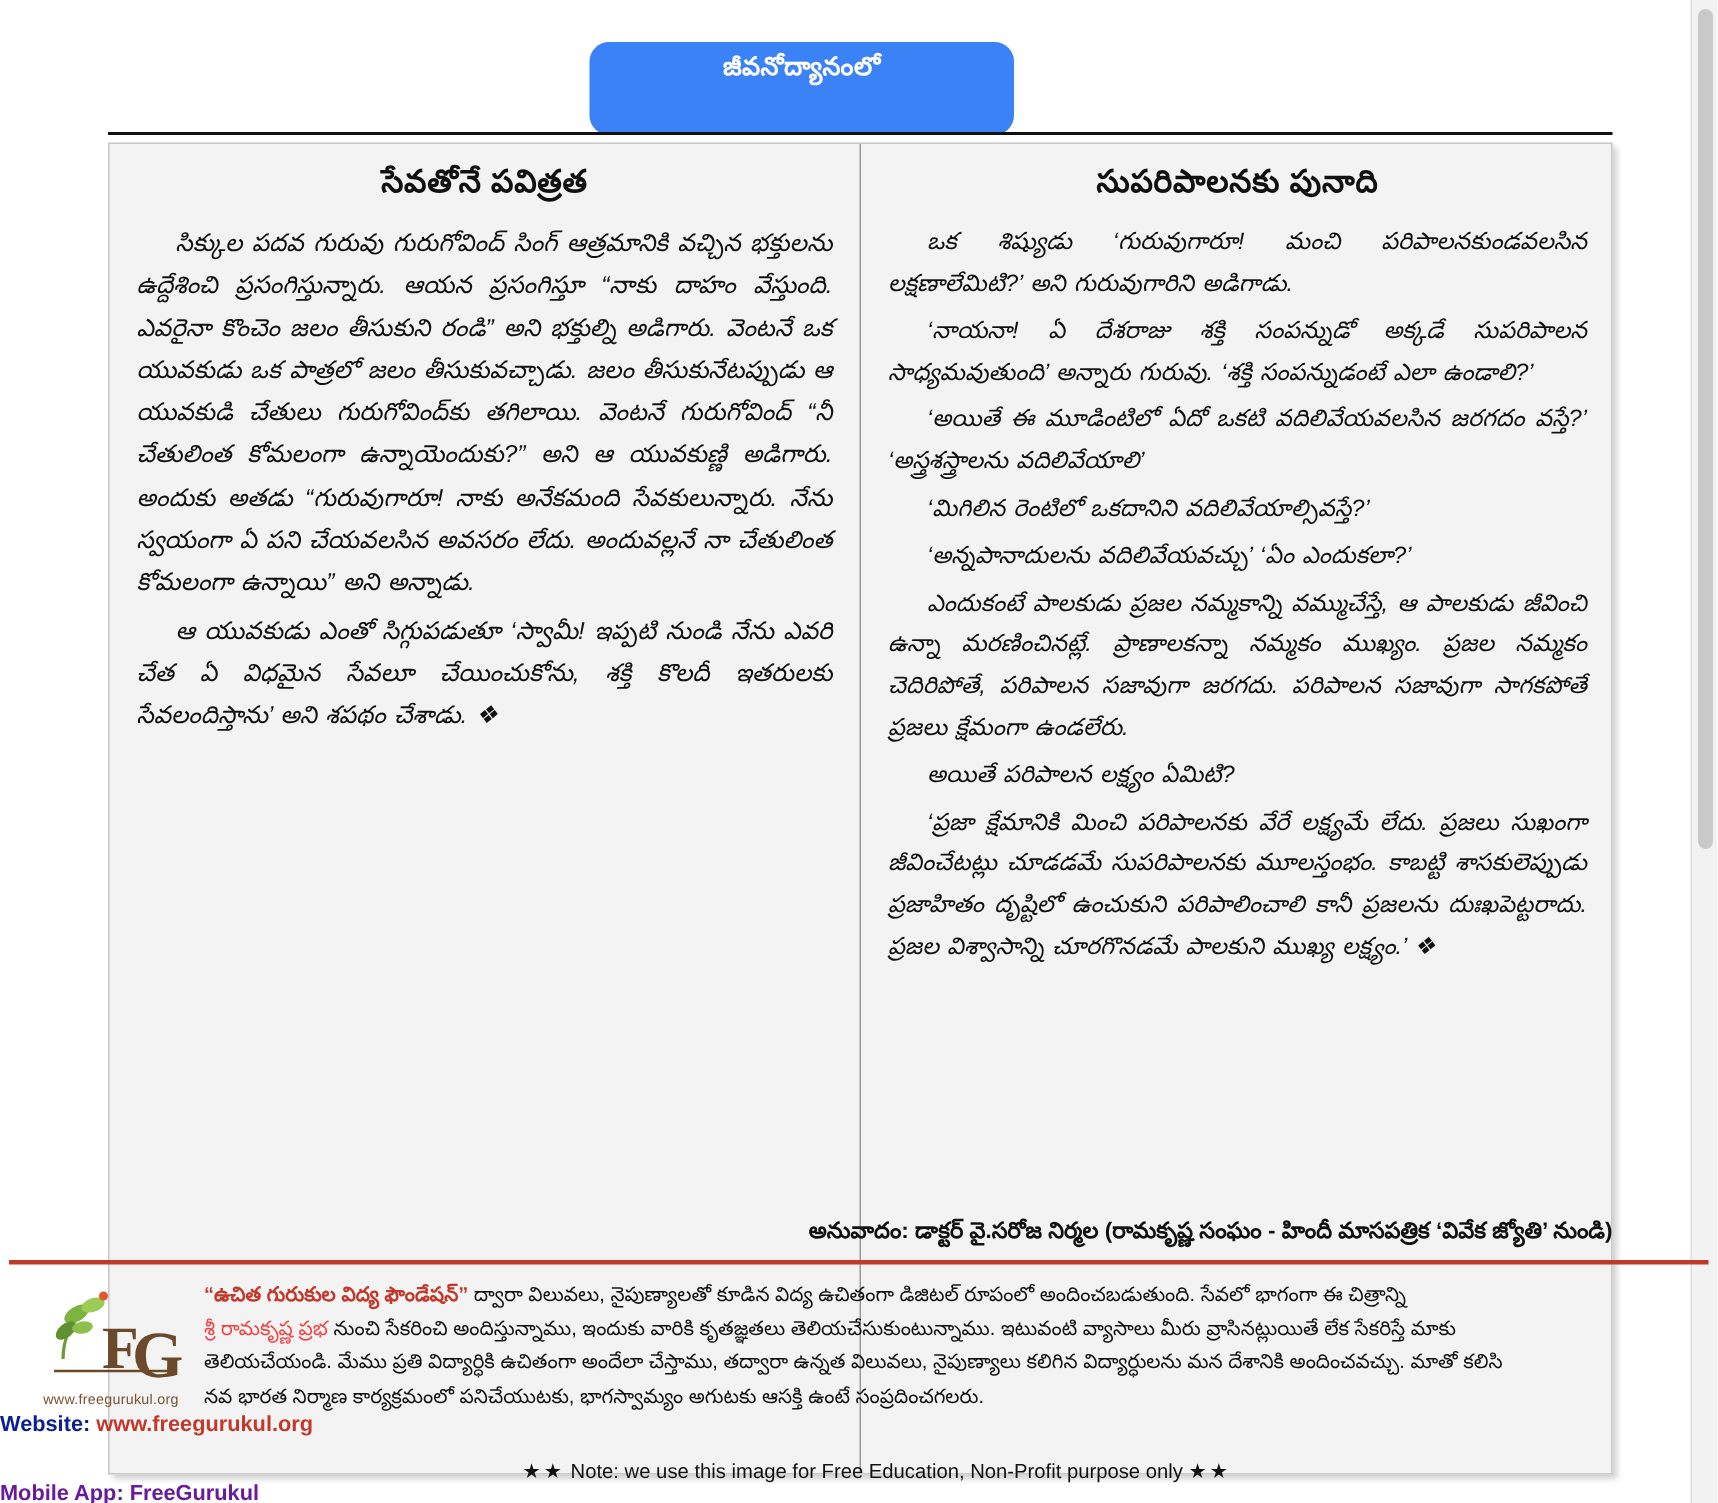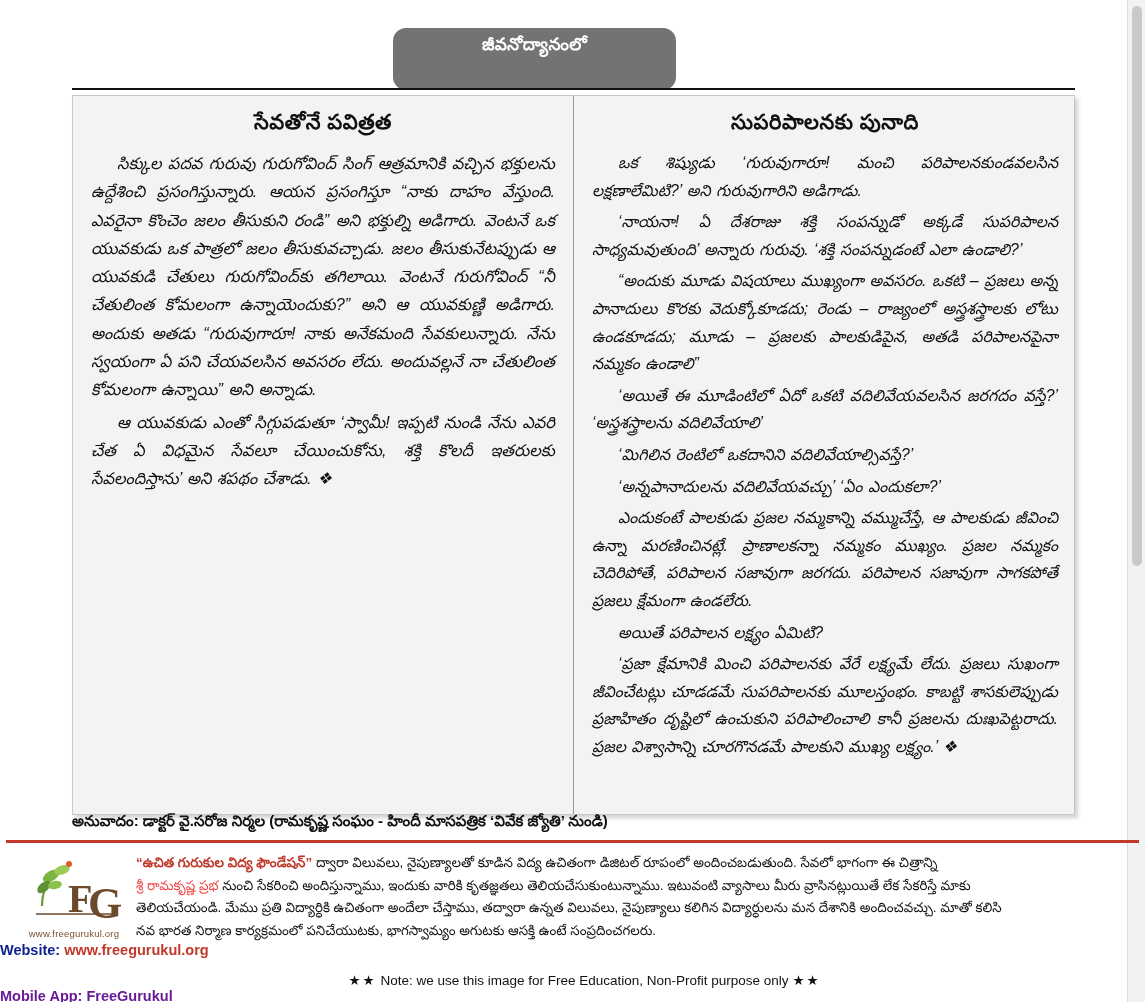--- a/index.html
+++ b/index.html
@@ -35,21 +35,21 @@
     width: 10px; height: 560px;
     background: #c9c9c9;
     border-radius: 5px;
   }
 
   
   .banner {
     position: absolute;
     left: 393px; top: 28px;
     width: 283px; height: 62px;
-    background: #737373;
+    background: #3b82f6;
     border-radius: 13px;
     color: #ffffff;
     text-align: center;
     padding-top: 4px;
     box-sizing: border-box;
   }
   .banner .line1 {
     font-size: 17px;
     font-weight: bold;
     letter-spacing: .3px;
@@ -65,21 +65,21 @@
     position: absolute;
     left: 72px; top: 88px;
     width: 1003px; height: 2px;
     background: #111111;
   }
 
   
   .article {
     position: absolute;
     left: 72px; top: 95px;
-    width: 1003px; height: 720px;
+    width: 1003px; height: 888px;
     background: #f3f3f3;
     border: 1px solid #c8c8c8;
     box-shadow: 3px 3px 4px rgba(0,0,0,.18);
     box-sizing: border-box;
   }
   .col {
     position: absolute;
     top: 0;
     height: 100%;
     box-sizing: border-box;
@@ -106,21 +106,21 @@
     word-spacing: 1px;
     font-style: italic;
   }
   .col-right .col-body p { font-size: 15.8px; line-height: 27.6px; }
 
   
   .credit {
     position: absolute;
     left: 72px; top: 812px;
     width: 1003px;
-    text-align: left;
+    text-align: right;
     font-size: 15px;
     font-weight: bold;
     color: #111111;
   }
   .rule-bottom {
     position: absolute;
     left: 6px; top: 840px;
     width: 1133px; height: 3px;
     background: #c0392b;
   }
@@ -204,21 +204,20 @@
         <p>సిక్కుల పదవ గురువు గురుగోవింద్ సింగ్ ఆత్రమానికి వచ్చిన భక్తులను ఉద్దేశించి ప్రసంగిస్తున్నారు. ఆయన ప్రసంగిస్తూ  “నాకు దాహం వేస్తుంది. ఎవరైనా కొంచెం జలం తీసుకుని రండి” అని భక్తుల్ని అడిగారు. వెంటనే ఒక యువకుడు ఒక పాత్రలో జలం తీసుకువచ్చాడు. జలం తీసుకునేటప్పుడు ఆ యువకుడి చేతులు గురుగోవింద్‌కు తగిలాయి. వెంటనే గురుగోవింద్ “నీ చేతులింత కోమలంగా ఉన్నాయెందుకు?” అని ఆ యువకుణ్ణి అడిగారు. అందుకు అతడు “గురువుగారూ! నాకు అనేకమంది సేవకులున్నారు. నేను స్వయంగా ఏ పని చేయవలసిన అవసరం లేదు. అందువల్లనే నా చేతులింత కోమలంగా ఉన్నాయి” అని అన్నాడు.</p>
         <p>ఆ యువకుడు ఎంతో సిగ్గుపడుతూ ‘స్వామీ! ఇప్పటి నుండి నేను ఎవరి చేత ఏ విధమైన సేవలూ చేయించుకోను, శక్తి కొలదీ ఇతరులకు సేవలందిస్తాను’ అని శపథం చేశాడు. ❖</p>
       </div>
     </div>
 
     <div class="col col-right">
       <div class="col-title">సుపరిపాలనకు  పునాది</div>
       <div class="col-body">
         <p>ఒక శిష్యుడు ‘గురువుగారూ! మంచి పరిపాలనకుండవలసిన లక్షణాలేమిటి?’ అని గురువుగారిని అడిగాడు.</p>
         <p>‘నాయనా! ఏ దేశరాజు శక్తి సంపన్నుడో అక్కడే సుపరిపాలన సాధ్యమవుతుంది’ అన్నారు గురువు. ‘శక్తి సంపన్నుడంటే ఎలా ఉండాలి?’</p>
-        <p>“అందుకు మూడు విషయాలు ముఖ్యంగా అవసరం. ఒకటి – ప్రజలు అన్న పానాదులు కొరకు వెదుక్కోకూడదు; రెండు – రాజ్యంలో అస్త్రశస్త్రాలకు లోటు ఉండకూడదు; మూడు – ప్రజలకు పాలకుడిపైన, అతడి పరిపాలనపైనా నమ్మకం ఉండాలి”</p>
         <p>‘అయితే ఈ మూడింటిలో ఏదో ఒకటి వదిలివేయవలసిన జరగదం వస్తే?’ ‘అస్త్రశస్త్రాలను వదిలివేయాలి’</p>
         <p>‘మిగిలిన రెంటిలో ఒకదానిని వదిలివేయాల్సివస్తే?’</p>
         <p>‘అన్నపానాదులను వదిలివేయవచ్చు’ ‘ఏం ఎందుకలా?’</p>
         <p>ఎందుకంటే పాలకుడు  ప్రజల నమ్మకాన్ని వమ్ముచేస్తే, ఆ పాలకుడు జీవించి ఉన్నా మరణించినట్లే. ప్రాణాలకన్నా నమ్మకం ముఖ్యం. ప్రజల నమ్మకం చెదిరిపోతే, పరిపాలన సజావుగా జరగదు. పరిపాలన సజావుగా సాగకపోతే ప్రజలు క్షేమంగా ఉండలేరు.</p>
         <p>అయితే పరిపాలన లక్ష్యం ఏమిటి?</p>
         <p>‘ప్రజా క్షేమానికి మించి పరిపాలనకు వేరే లక్ష్యమే లేదు. ప్రజలు సుఖంగా జీవించేటట్లు చూడడమే సుపరిపాలనకు మూలస్తంభం. కాబట్టి శాసకులెప్పుడు ప్రజాహితం దృష్టిలో ఉంచుకుని పరిపాలించాలి కానీ ప్రజలను దుఃఖపెట్టరాదు. ప్రజల విశ్వాసాన్ని చూరగొనడమే పాలకుని ముఖ్య లక్ష్యం.’ ❖</p>
       </div>
     </div>
 
   </div>

